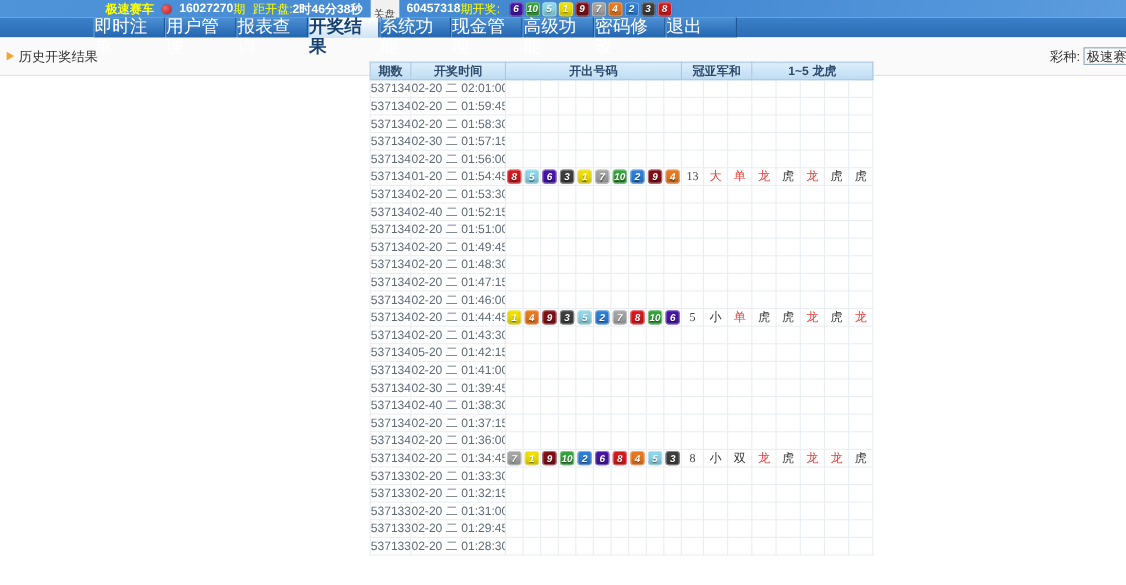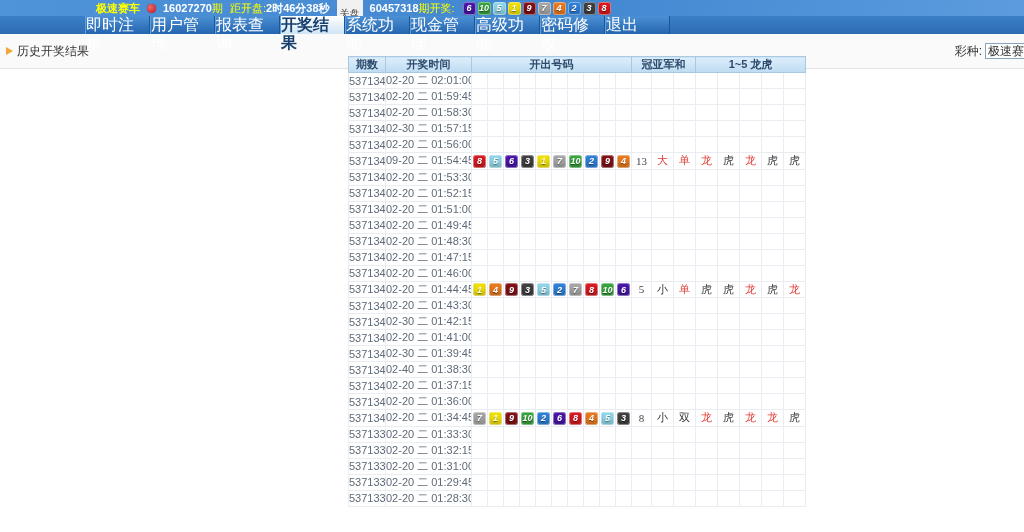--- a/index.html
+++ b/index.html
@@ -36,21 +36,21 @@
   .breadcrumb { height:35px; background:#fafafa; border-bottom:1px solid #e2e2e2; display:flex;
     align-items:center; padding:0 4px 0 6px; font-size:12px; color:#333; }
   .crumb-icon { width:0; height:0; border-top:4px solid transparent; border-bottom:4px solid transparent;
     border-left:7px solid #f2a63a; display:inline-block; margin-right:4px; }
   .filter { margin-left:auto; margin-right:-35px; display:inline-flex; align-items:center; gap:3px;
     font-size:12px; color:#333; }
   .select-box { border:1px solid #8aa4bd; background:#fff; height:16px; line-height:14px;
     padding:0 2px; width:70px; overflow:hidden; white-space:nowrap; font-size:12px; color:#333; }
 
   
-  table.results { position:absolute; left:348px; top:56px; width:457px; border-collapse:collapse;
+  table.results { position:absolute; left:336px; top:56px; width:457px; border-collapse:collapse;
     table-layout:fixed; font-size:11px; }
   .results th { background:linear-gradient(180deg,#ddeefb,#bedbf2); color:#2c4a6b; font-weight:bold;
     height:15px; border:1px solid #a9c8e2; font-size:11px; padding:0; }
   .results td { height:16px; border:1px solid #e9edf2; text-align:center; color:#5d6a77;
     padding:0; white-space:nowrap; overflow:hidden; }
   .results td.ball-cell { padding:1px 0; }
   .results td .ball { margin:0 auto; }
   .results td.red { color:#e0423c; }
   .results td.dark { color:#333; }
   .results td.sum-cell { color:#444;font-family:Liberation Serif, serif; }
@@ -247,21 +247,21 @@
         <td></td>
         <td></td>
         <td></td>
         <td></td>
         <td></td>
         <td></td>
         <td></td>
       </tr>
       <tr>
         <td>53713416</td>
-        <td>09-20 二 01:54:45</td>
+        <td>01-20 二 01:54:45</td>
         <td class="ball-cell"><span class="ball" style="background: rgb(214, 25, 31);">8</span></td>
         <td class="ball-cell"><span class="ball" style="background: rgb(142, 215, 234);">5</span></td>
         <td class="ball-cell"><span class="ball" style="background: rgb(71, 22, 168);">6</span></td>
         <td class="ball-cell"><span class="ball" style="background: rgb(63, 63, 63);">3</span></td>
         <td class="ball-cell"><span class="ball" style="background: rgb(240, 224, 4);">1</span></td>
         <td class="ball-cell"><span class="ball" style="background: rgb(166, 166, 166);">7</span></td>
         <td class="ball-cell"><span class="ball" style="background: rgb(54, 164, 59);">10</span></td>
         <td class="ball-cell"><span class="ball" style="background: rgb(46, 127, 216);">2</span></td>
         <td class="ball-cell"><span class="ball" style="background: rgb(128, 16, 22);">9</span></td>
         <td class="ball-cell"><span class="ball" style="background: rgb(232, 121, 30);">4</span></td>
@@ -291,21 +291,21 @@
         <td></td>
         <td></td>
         <td></td>
         <td></td>
         <td></td>
         <td></td>
         <td></td>
       </tr>
       <tr>
         <td>53713414</td>
-        <td>02-20 二 01:52:15</td>
+        <td>02-40 二 01:52:15</td>
         <td class="ball-cell"></td>
         <td class="ball-cell"></td>
         <td class="ball-cell"></td>
         <td class="ball-cell"></td>
         <td class="ball-cell"></td>
         <td class="ball-cell"></td>
         <td class="ball-cell"></td>
         <td class="ball-cell"></td>
         <td class="ball-cell"></td>
         <td class="ball-cell"></td>
@@ -467,21 +467,21 @@
         <td></td>
         <td></td>
         <td></td>
         <td></td>
         <td></td>
         <td></td>
         <td></td>
       </tr>
       <tr>
         <td>53713406</td>
-        <td>02-30 二 01:42:15</td>
+        <td>05-20 二 01:42:15</td>
         <td class="ball-cell"></td>
         <td class="ball-cell"></td>
         <td class="ball-cell"></td>
         <td class="ball-cell"></td>
         <td class="ball-cell"></td>
         <td class="ball-cell"></td>
         <td class="ball-cell"></td>
         <td class="ball-cell"></td>
         <td class="ball-cell"></td>
         <td class="ball-cell"></td>

